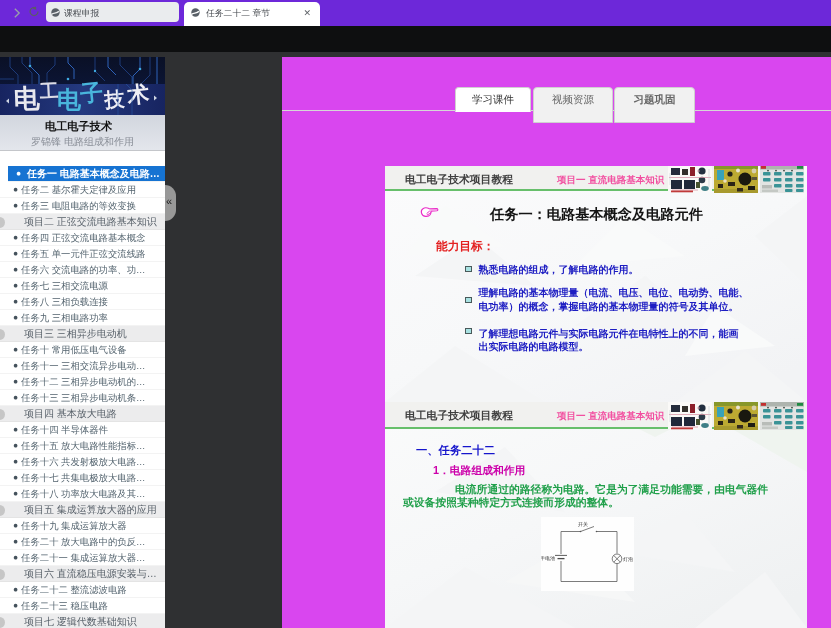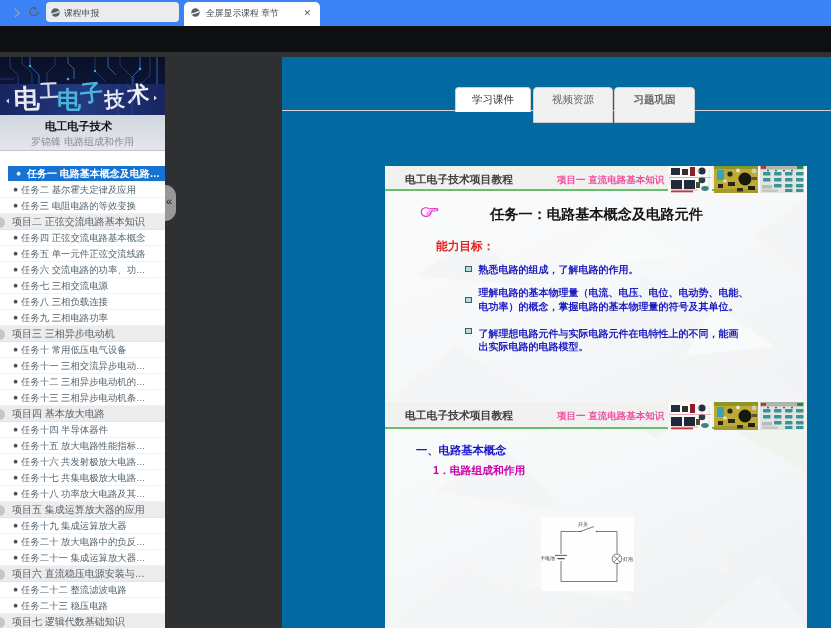--- a/index.html
+++ b/index.html
@@ -1,41 +1,41 @@
 <!DOCTYPE html>
 <html><head><meta charset="utf-8">
 <style>
 *{margin:0;padding:0;box-sizing:border-box;}
 html,body{width:831px;height:628px;overflow:hidden;background:#2f3032;font-family:"Liberation Sans",sans-serif;}
-#bar{position:absolute;left:0;top:0;width:831px;height:42px;background:#3b82f6;border-bottom:2px solid #fafbfb;}
+#bar{position:absolute;left:0;top:0;width:831px;height:42px;background:#6d28d9;border-bottom:2px solid #fafbfb;}
 #blackstrip{position:absolute;left:0;top:26px;width:831px;height:26px;background:#0e0f10;}
 
 #refresh{position:absolute;left:28px;top:6px;}
 .tabbox1{position:absolute;left:46px;top:2px;width:133px;height:20px;background:#eaecee;border-radius:4px;}
 .tabbox2{position:absolute;left:184px;top:2px;width:136px;height:24px;background:#fff;border-radius:5px 5px 0 0;}
 .tabtxt{position:absolute;top:6px;font-size:8.8px;color:#44484e;}
 .globe{position:absolute;top:6px;}
 .closex{position:absolute;right:9px;top:6px;color:#5f6368;font-size:9px;}
 
 #sidebar{position:absolute;left:0;top:57px;width:165px;height:571px;background:#fff;}
 #titleband{position:absolute;left:0;top:58px;width:165px;height:35px;background:linear-gradient(180deg,#d2d6de,#e3e6ec);text-align:center;}
 #titleband .t1{font-size:11.2px;font-weight:bold;color:#101010;padding-top:4px;margin-left:-8px;}
 #titleband .t2{font-size:10px;color:#888d96;margin-top:1px;}
 #sep{position:absolute;left:0;top:93px;width:165px;height:16px;background:#fff;border-top:1px solid #c4c6ca;}
 #list{position:absolute;left:0;top:109px;width:165px;}
 .item{height:16px;line-height:15px;font-size:9.4px;color:#54646f;padding-left:21px;position:relative;background:#fff;border-bottom:1px solid #f3f3f3;white-space:nowrap;overflow:hidden;}
 .item .b{position:absolute;left:13px;top:0;line-height:15px;color:#45525c;font-size:8.5px;}
 .item.active{background:#1673d2;color:#fff;font-weight:bold;margin-left:8px;padding-left:19px;font-size:10px;}
 .item.active .b{color:#fff;left:8px;}
-.hdr{height:16px;line-height:15.5px;font-size:10px;color:#565f68;padding-left:12px;background:#ececed;border-bottom:1px solid #e4e4e4;position:relative;white-space:nowrap;overflow:hidden;}
+.hdr{height:16px;line-height:15.5px;font-size:10px;color:#565f68;padding-left:24px;background:#ececed;border-bottom:1px solid #e4e4e4;position:relative;white-space:nowrap;overflow:hidden;}
 .hdr .c{position:absolute;left:-6px;top:2.5px;width:11px;height:11px;border-radius:50%;background:#c6c6c6;}
 #handle{position:absolute;left:165px;top:185px;width:11px;height:36px;background:#989898;border-radius:0 11px 11px 0;}
 #handle span{position:absolute;left:1px;top:10px;color:#1a1a1a;font-size:11px;}
 
-#main{position:absolute;left:282px;top:57px;width:549px;height:571px;background:#0369a1;}
+#main{position:absolute;left:282px;top:57px;width:549px;height:571px;background:#d946ef;}
 #tabrow{position:absolute;left:0;top:30px;width:549px;height:24px;border-bottom:1px solid #d6d6d6;}
 .tab{position:absolute;top:0;height:36px;border:1px solid #d0d0d0;border-radius:4px 4px 0 0;font-size:10.5px;text-align:center;line-height:23px;color:#666;background:#f1f1f1;}
 .tab.on{background:#fff;border-bottom:1px solid #fff;color:#333;height:25px;z-index:2;}
 
 .slide{position:absolute;left:103px;width:422px;background:#fdfdfd;overflow:hidden;}
 .facets{position:absolute;left:0;top:0;}
 .shead{position:absolute;left:0;top:0;width:369px;height:25px;background:#f1f1ef;border-bottom:2px solid #67bf6b;}
 .shead .ht1{position:absolute;left:20px;top:7px;font-size:10.8px;color:#3f3f3f;font-weight:bold;}
 .shead .ht2{position:absolute;left:152px;top:8px;font-size:9.5px;color:#f24fa0;font-weight:bold;margin-left:20px;}
 .thumbs{position:absolute;left:283px;top:-1px;width:136px;height:28px;z-index:3;}
@@ -68,21 +68,21 @@
         <circle cx="7" cy="7" r="6.5" fill="#596067"></circle>
         <path d="M1.5 9.5 C4.5 7 9 9 12.3 5" stroke="#e8eaec" stroke-width="2.2" fill="none"></path>
       </svg>
     <div class="tabtxt" style="left:18px">课程申报</div>
   </div>
   <div class="tabbox2">
     <svg class="globe" style="left:7px" width="9" height="9" viewBox="0 0 14 14">
         <circle cx="7" cy="7" r="6.5" fill="#596067"></circle>
         <path d="M1.5 9.5 C4.5 7 9 9 12.3 5" stroke="#fff" stroke-width="2.2" fill="none"></path>
       </svg>
-    <div class="tabtxt" style="left:22px">全屏显示课程 章节</div>
+    <div class="tabtxt" style="left:22px">任务二十二 章节</div>
     <div class="closex">✕</div>
   </div>
 </div>
 <div id="blackstrip"></div>
 
 <div id="sidebar">
   <svg id="banner" width="165" height="58" viewBox="0 0 165 58">
     <defs>
       <linearGradient id="bg1" x1="0" y1="0" x2="0" y2="1">
         <stop offset="0" stop-color="#0a1026"></stop>
@@ -357,22 +357,23 @@
 </g>
 <rect x="94" y="20" width="10" height="3.5" fill="#b8bcb8"></rect>
 <rect x="94" y="24.5" width="16" height="2.5" fill="#c4c8c4"></rect>
 <g fill="#3c443c">
             <circle cx="100" cy="5.6" r="0.9"></circle>
             <circle cx="108" cy="5.6" r="0.9"></circle>
             <circle cx="116" cy="5.6" r="0.9"></circle>
             <circle cx="124" cy="5.6" r="0.9"></circle>
           </g>
 </svg></div>
-    <div id="s2a">一、电路基本概念</div>
+    <div id="s2a">一、任务二十二</div>
     <div id="s2b">1．电路组成和作用</div>
+    <div id="s2p"><span style="margin-left:52px">电流所通过的路径称为电路。它是为了满足功能需要，由电气器件</span><br>或设备按照某种特定方式连接而形成的整体。</div>
     <div id="cbox">
       <svg width="93" height="74" viewBox="0 0 93 74">
         <g stroke="#5a5a5a" stroke-width="0.8" fill="none">
           <path d="M20 14.5 H39 M55 14.5 H76 V36.5 M76 47 V64.5 H20 V44 M20 37 V14.5"></path>
           <path d="M39.5 14.5 L53 9.5"></path>
           <circle cx="76" cy="41.8" r="4.8"></circle>
           <path d="M72.7 38.4 l6.7 6.8 M79.4 38.4 l-6.7 6.8"></path>
         </g>
         <path d="M14 38.4 h12" stroke="#4a4a4a" stroke-width="0.9" fill="none"></path>
         <path d="M16.5 41.6 h7" stroke="#4a4a4a" stroke-width="1.3" fill="none"></path>

